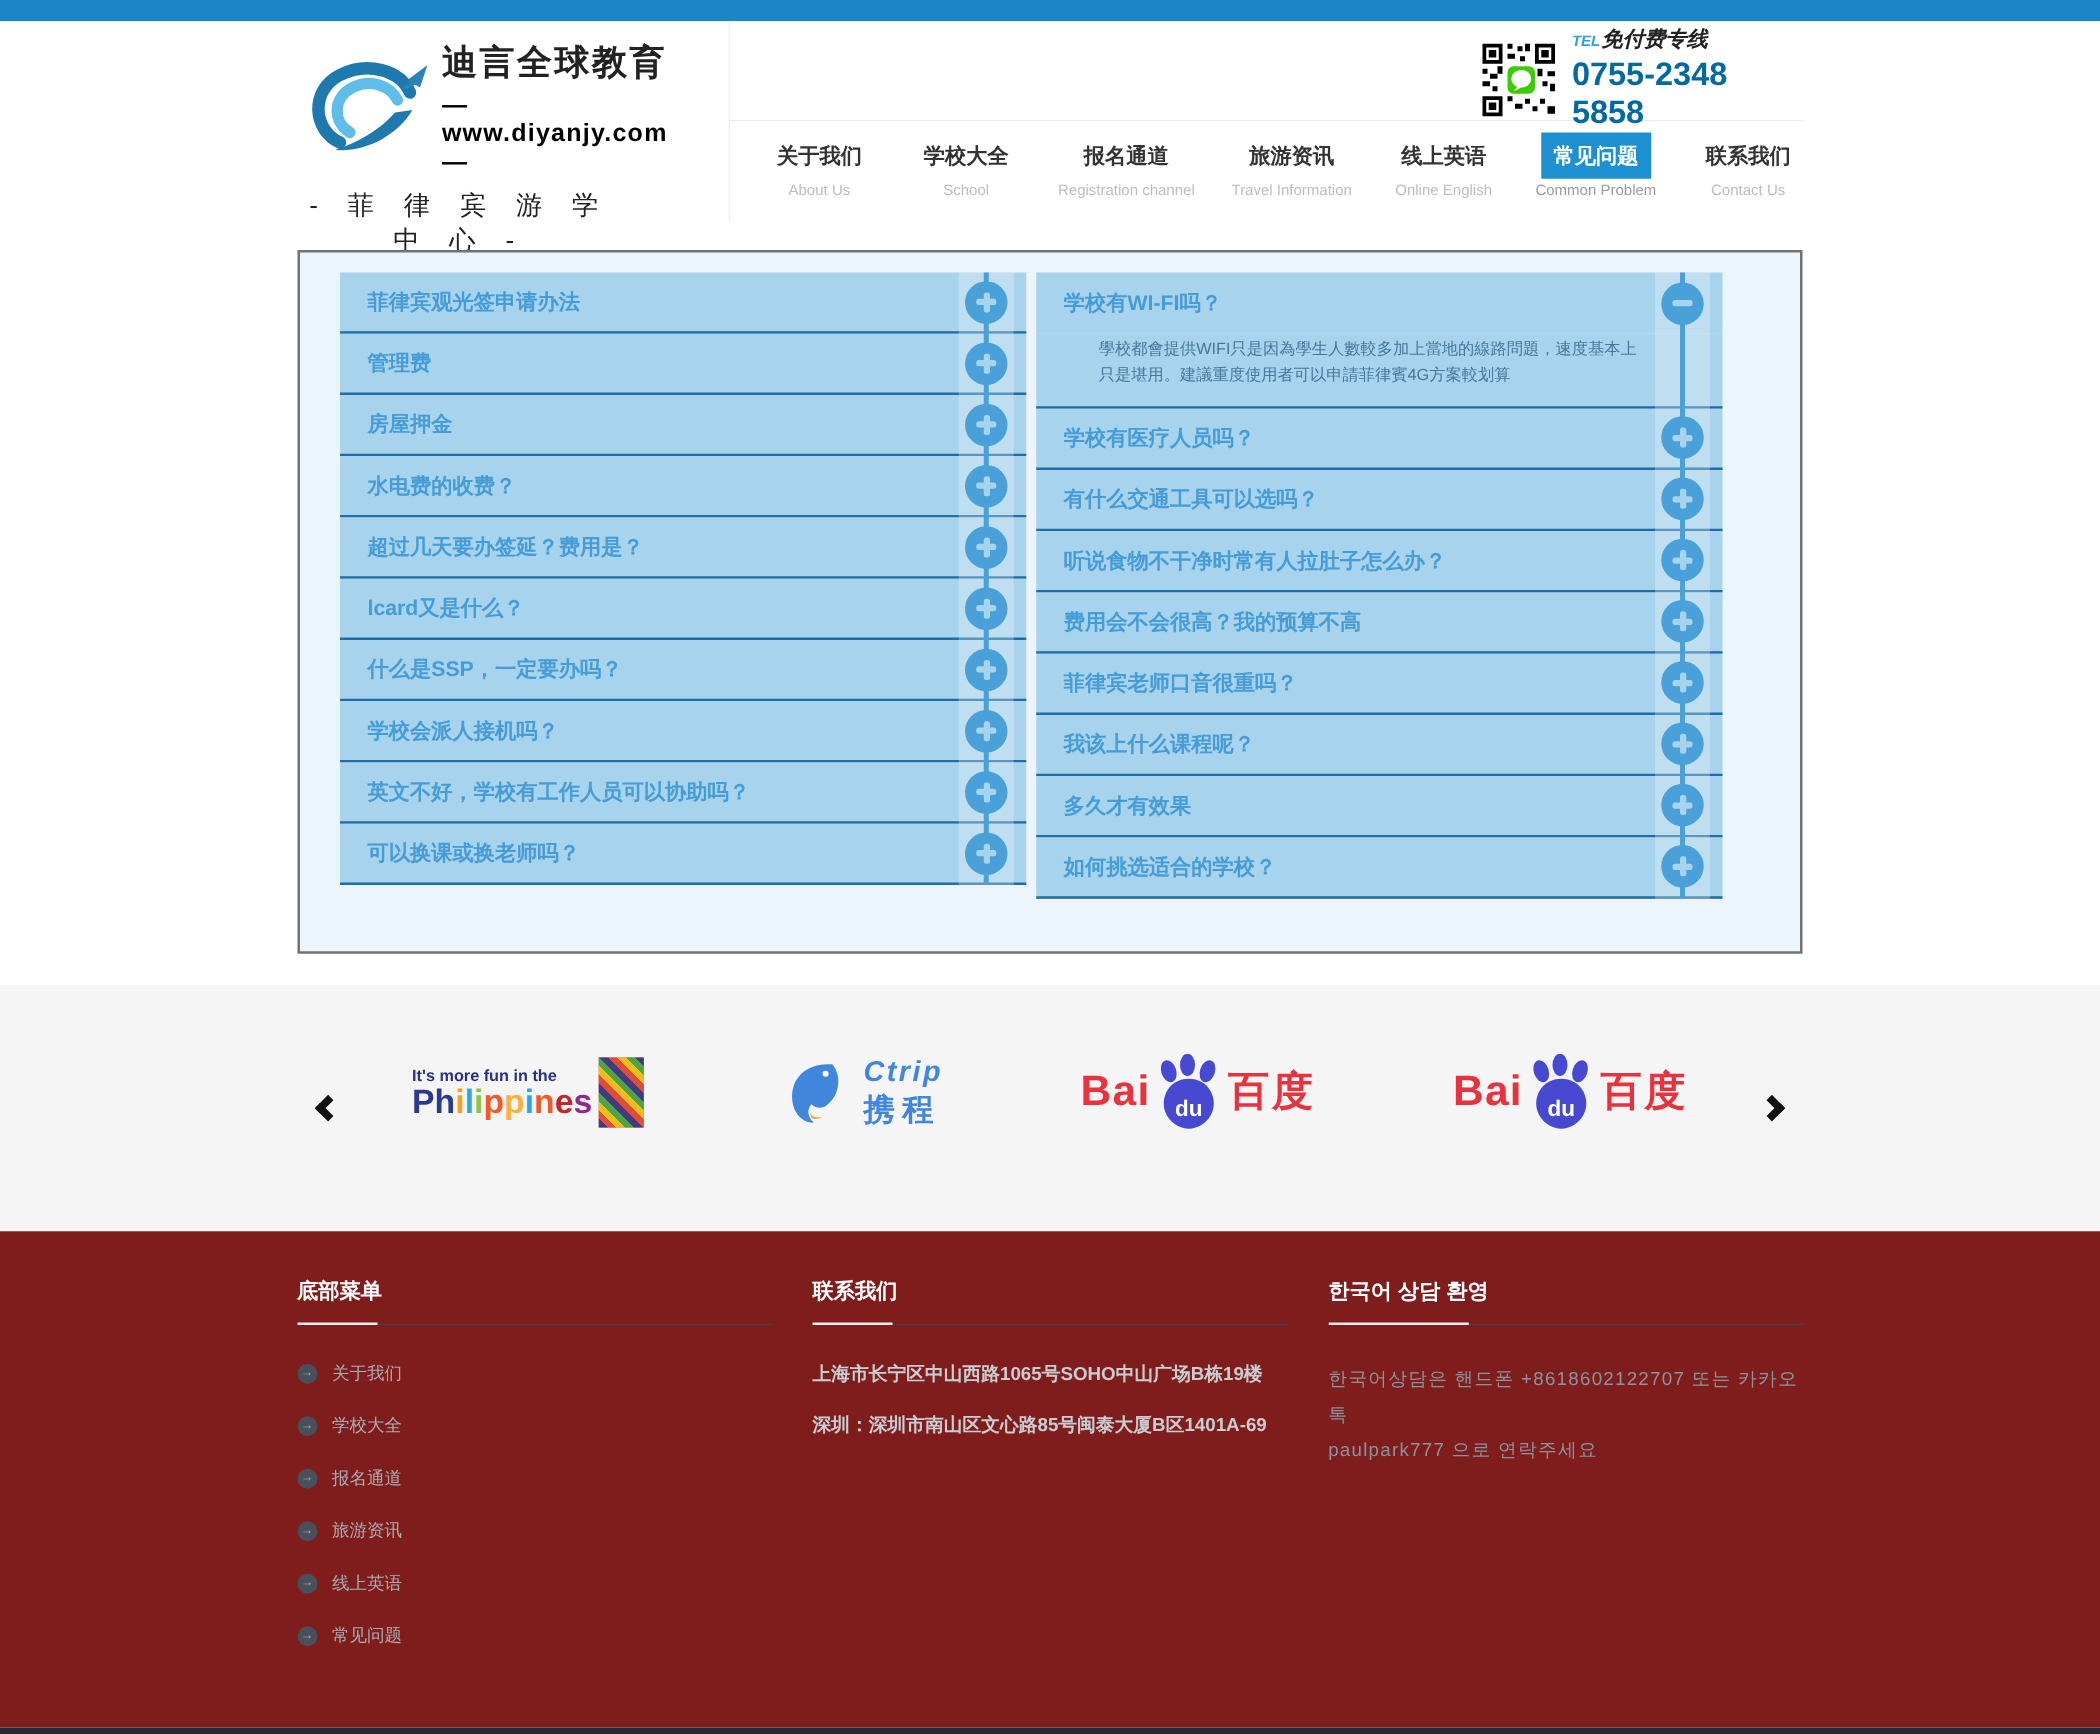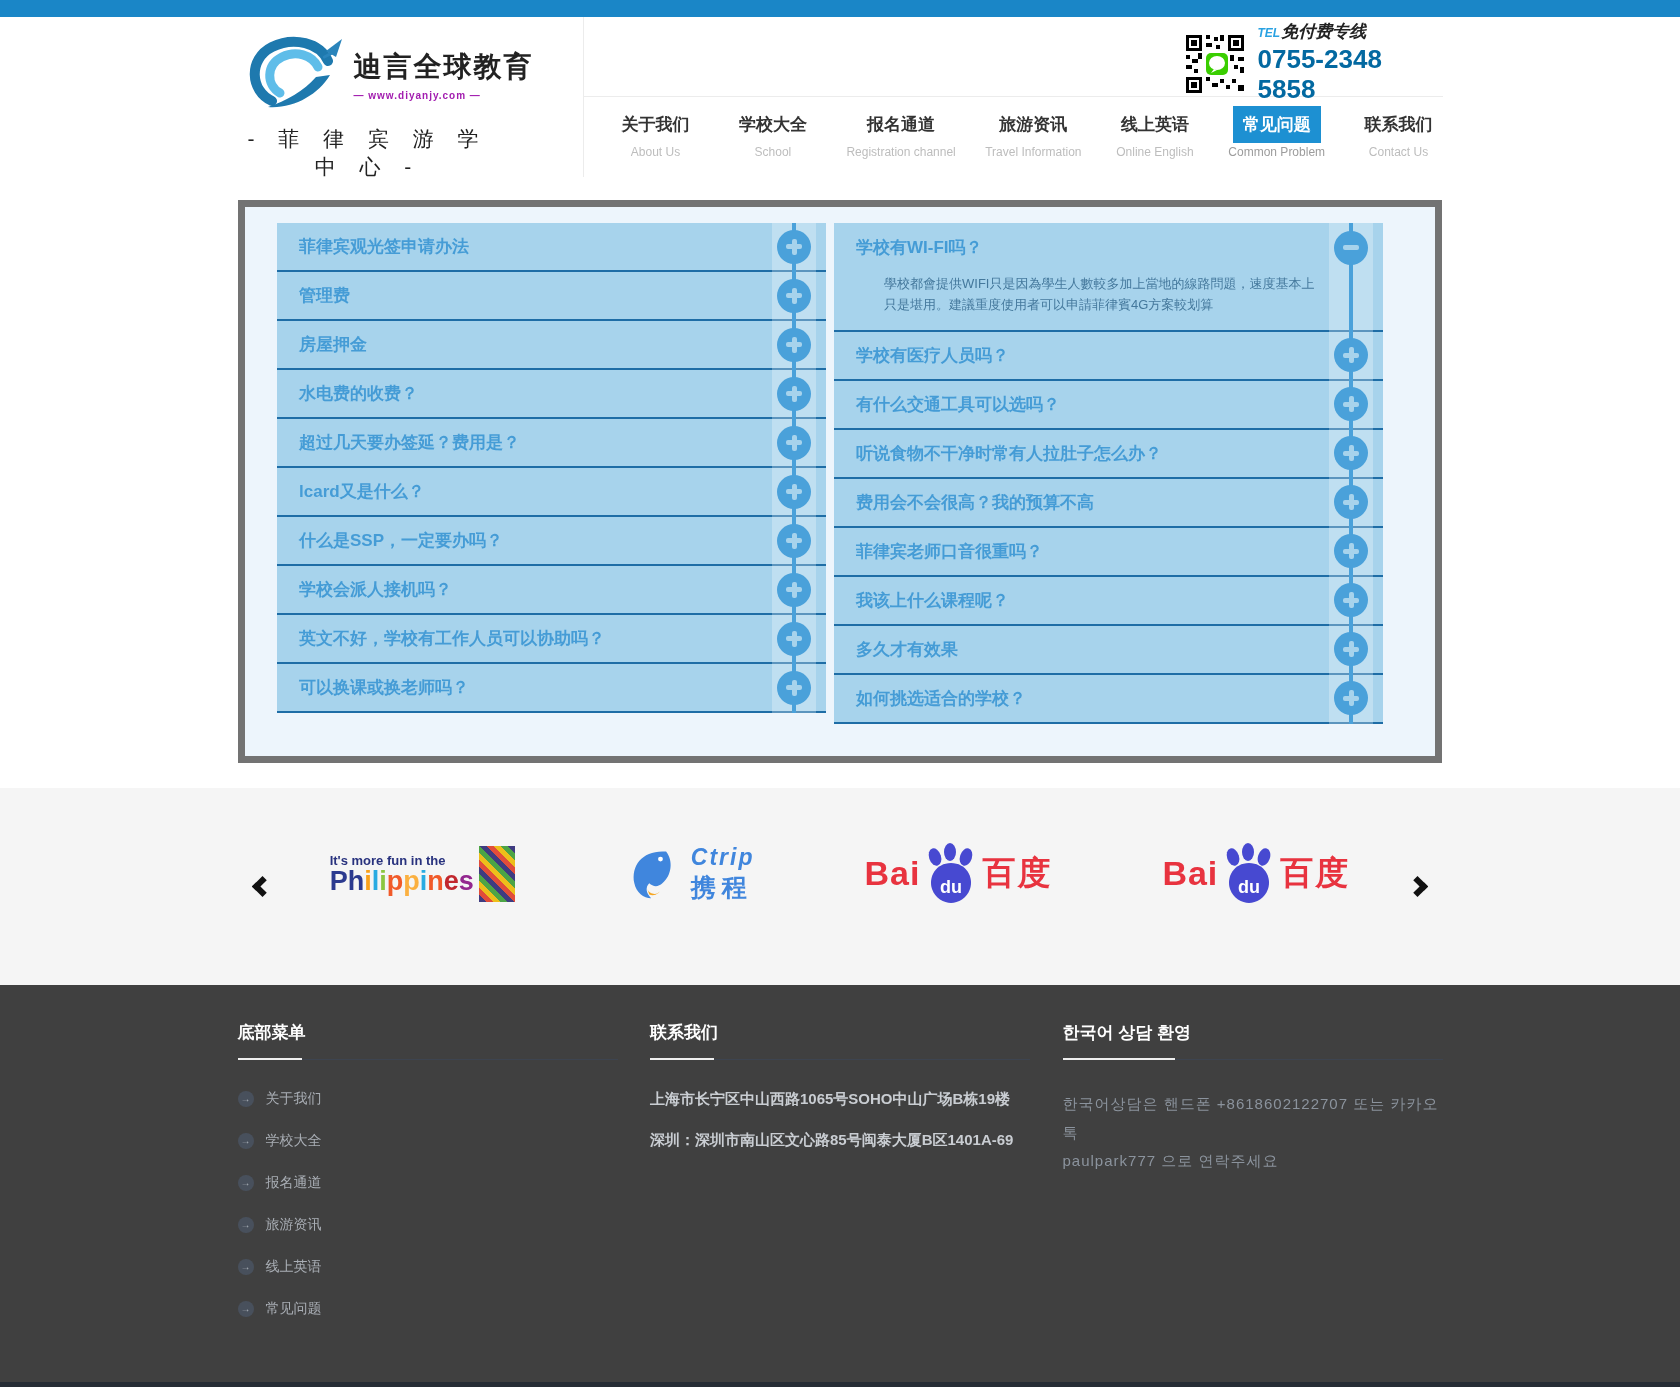--- a/index.html
+++ b/index.html
@@ -10,42 +10,42 @@
   .topbar { height:17px; background:#1a86c7; }
 
   
   .header { height:160px; background:#fff; }
   .header-inner { width:1205px; margin:0 auto; display:flex; position:relative; height:100%; }
   .brand { display:block; padding-top:14px; width:300px; text-decoration:none; cursor:pointer; }
   .brand-top { display:flex; align-items:center; }
   .brand-icon { width:112px; height:86px; display:inline-block; }
   .brand-text { display:flex; flex-direction:column; margin-left:4px; }
   .brand-name { font-size:28px; font-weight:bold; color:#222; letter-spacing:2px; }
-  .brand-url { font-size:10px; color:#a21caf; font-weight:bold; margin-top:4px; letter-spacing:1px; }
+  .brand-url { font-size:20px; color:#000000; font-weight:bold; margin-top:4px; letter-spacing:1px; }
   .brand-tagline { display:block; font-size:21px; color:#222; letter-spacing:9px; margin-top:8px; text-align:center; width:260px; }
 
   .header-right { margin-left:auto; width:860px; border-left:1px solid #ececec; padding-left:0; display:flex; flex-direction:column; }
   .hotline-row { display:flex; justify-content:flex-end; align-items:flex-start; height:80px; border-bottom:1px solid #ececec; padding:3px 0 0 0; }
   .qr { width:62px; height:62px; background:#fff; position:relative; margin:13px 12px 0 0; }
   .qr svg { display:block; }
   .hotline { width:185px; }
   .hotline-top { font-size:17px; color:#222; font-weight:bold; white-space:nowrap;font-style:italic; }
   .hotline-top .tel { color:#2aa2e2; font-size:12px; font-weight:bold; margin-right:1px; }
   .phone { font-size:26px; font-weight:bold; color:#0369a1; width:135px; line-height:1.15; margin-top:2px; word-break:break-all; }
 
   .nav { display:flex; justify-content:space-between; align-items:flex-start; padding:9px 0 0 28px; }
   .nav-item { text-decoration:none; text-align:center; cursor:pointer; display:flex; flex-direction:column; align-items:center; }
   .nav-item .zh { font-size:17px; font-weight:bold; color:#333; padding:7px 10px; white-space:nowrap; }
   .nav-item .en { font-size:12px; color:#bdbdbd; margin-top:2px; white-space:nowrap; }
   .nav-item.active .zh { background:#1d90d2; color:#fff; }
   .nav-item.active .en { color:#9c9c9c; }
 
   
   .main { padding:23px 0 25px; background:#fff; }
-  .faq-box { width:1204px; margin:0 auto; height:563px; background:#edf5fc; border:7px solid #737373; position:relative; }
+  .faq-box { width:1204px; margin:0 auto; height:563px; background:#edf5fc; border:2px solid #737373; position:relative; }
   .faq-col { position:absolute; top:16px; width:549px; }
   .faq-col.left  { left:32px; }
   .faq-col.right { left:589px; }
   .faq-col::before { 
     content:""; position:absolute; top:0; bottom:0; right:10px; width:44px;
     background:rgba(255,255,255,0.28); z-index:1; pointer-events:none; }
   .faq-col::after { 
     content:""; position:absolute; top:0; bottom:0; right:30px; width:4px;
     background:#4aa1da; z-index:1; pointer-events:none; }
   .faq-row { height:49px; background:#a7d3ec; border-bottom:2px solid #1e6da6;
@@ -78,21 +78,21 @@
   .ctrip svg { display:block; }
   .ctrip-text { margin-left:10px; }
   .ctrip-en { font-size:23px; font-weight:bold; color:#4086dd; letter-spacing:2px; font-style:italic; }
   .ctrip-cn { font-size:25px; font-weight:bold; color:#4086dd; letter-spacing:6px; }
   .baidu { align-items:center; }
   .baidu .bai { font-size:34px; font-weight:bold; color:#e8333f; letter-spacing:1px; }
   .baidu svg { margin:0 2px; display:block; }
   .baidu .bd-cn { font-size:33px; font-weight:bold; color:#e8333f; letter-spacing:2px; }
 
   
-  .footer { background:#404040; padding:36px 0 40px; }
+  .footer { background:#7f1d1d; padding:36px 0 40px; }
   .footer-inner { width:1205px; margin:0 auto; display:flex; justify-content:space-between; }
   .fcol { width:380px; }
   .fcol h3 { font-size:17px; color:#fff; font-weight:bold; padding-bottom:15px; border-bottom:1px solid #3d4450; position:relative; font-weight:bold; }
   .fcol h3::after { content:""; position:absolute; left:0; bottom:-1px; width:64px; height:2px; background:#eee; }
   .fcol h3.wide::after { width:112px; }
   .fmenu { list-style:none; margin-top:30px; }
   .fmenu li { margin-bottom:24px; display:flex; align-items:center; cursor:pointer; }
   .ficon { width:16px; height:16px; border-radius:50%; background:#48505c; color:#a9b0b8; font-size:10px;
     line-height:16px; text-align:center; margin-right:12px; flex:none; }
   .ficon::before { content:"\2192"; }

